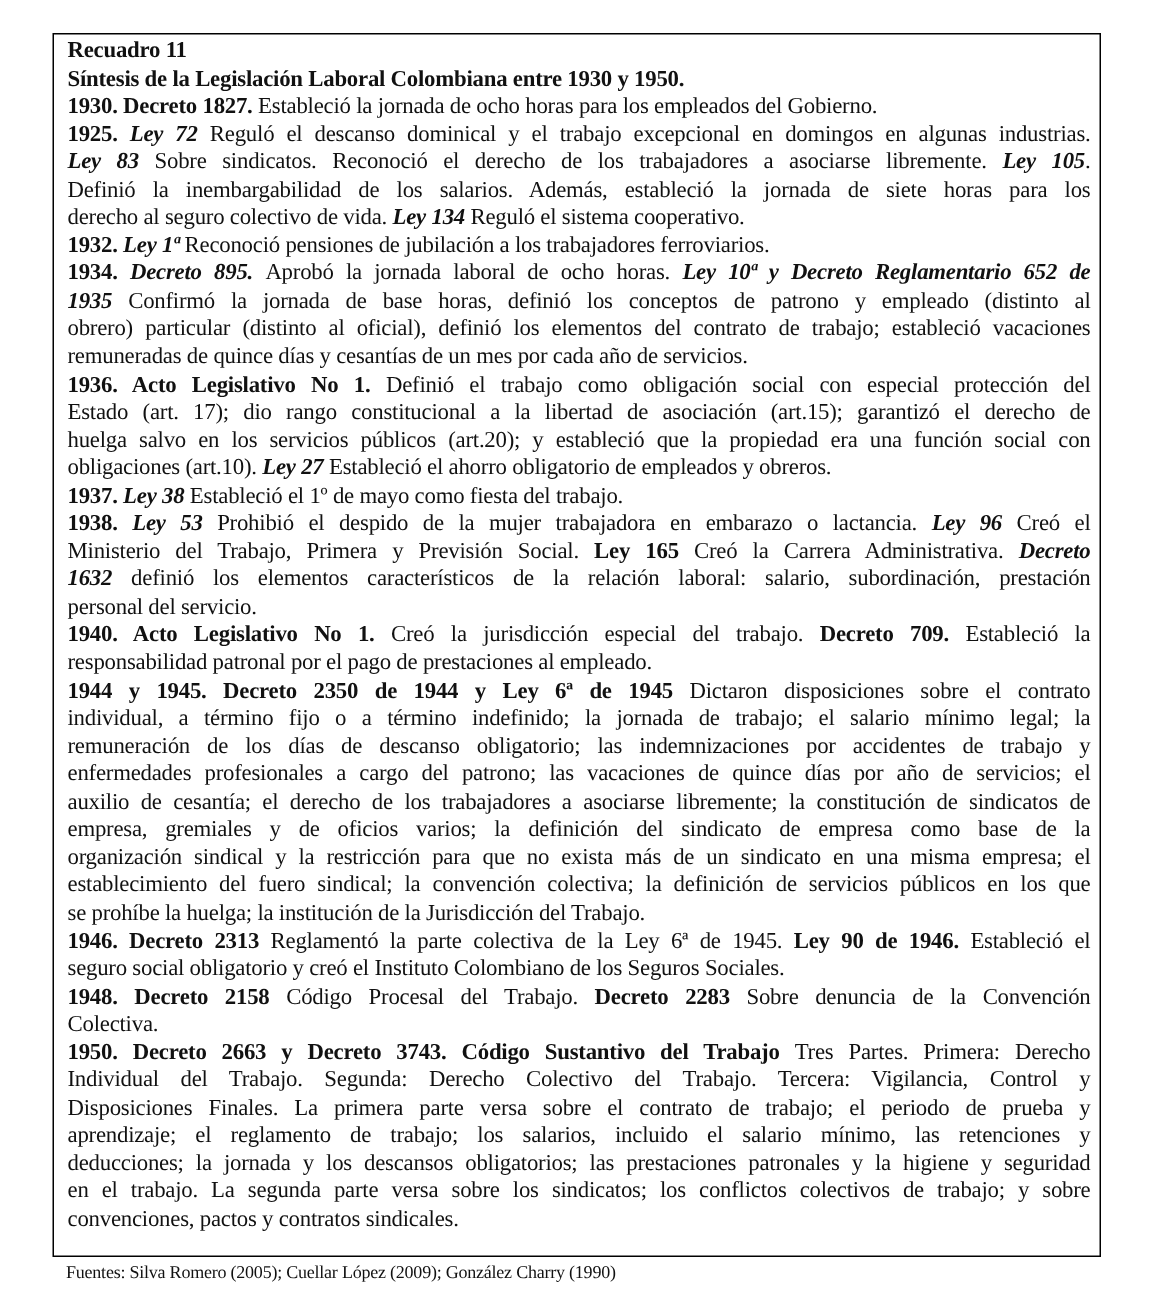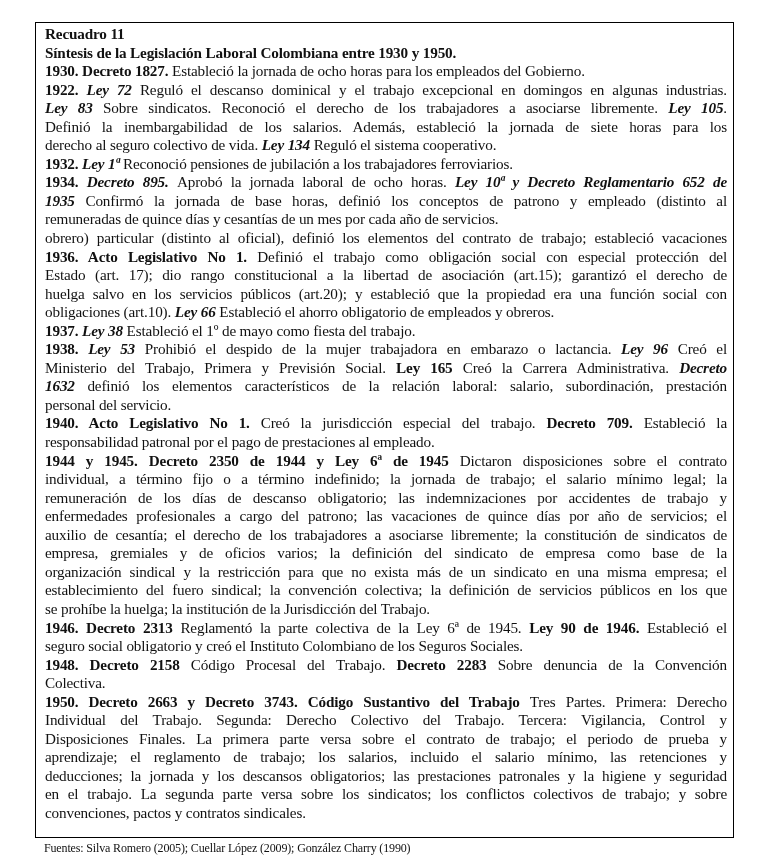--- a/index.html
+++ b/index.html
@@ -17,33 +17,33 @@
             letter-spacing: -0.15px; white-space: nowrap; }
 </style>
 </head>
 <body>
 
 <div class="box">
   <div class="content" id="content">
       <div class="line last"><span class="b">Recuadro 11</span></div>
       <div class="line last"><span class="b">Síntesis de la Legislación Laboral Colombiana entre 1930 y 1950.</span></div>
       <div class="line last"><span class="b">1930. Decreto 1827. </span><span>Estableció la jornada de ocho horas para los empleados del Gobierno.</span></div>
-      <div class="line"><span class="b">1922. </span><span class="bi">Ley 72 </span><span>Reguló el descanso dominical y el trabajo excepcional en domingos en algunas industrias.</span></div>
+      <div class="line"><span class="b">1925. </span><span class="bi">Ley 72 </span><span>Reguló el descanso dominical y el trabajo excepcional en domingos en algunas industrias.</span></div>
       <div class="line"><span class="bi">Ley 83 </span><span>Sobre sindicatos. Reconoció el derecho de los trabajadores a asociarse libremente. </span><span class="bi">Ley 105</span><span>.</span></div>
       <div class="line"><span>Definió la inembargabilidad de los salarios. Además, estableció la jornada de siete horas para los</span></div>
       <div class="line last"><span>derecho al seguro colectivo de vida. </span><span class="bi">Ley 134 </span><span>Reguló el sistema cooperativo.</span></div>
       <div class="line last"><span class="b">1932. </span><span class="bi">Ley 1ª </span><span>Reconoció pensiones de jubilación a los trabajadores ferroviarios.</span></div>
       <div class="line"><span class="b">1934. </span><span class="bi">Decreto 895. </span><span>Aprobó la jornada laboral de ocho horas. </span><span class="bi">Ley 10ª y Decreto Reglamentario 652 de</span></div>
       <div class="line"><span class="bi">1935 </span><span>Confirmó la jornada de base horas, definió los conceptos de patrono y empleado (distinto al</span></div>
+      <div class="line"><span>obrero) particular (distinto al oficial), definió los elementos del contrato de trabajo; estableció vacaciones</span></div>
       <div class="line last"><span>remuneradas de quince días y cesantías de un mes por cada año de servicios.</span></div>
-      <div class="line"><span>obrero) particular (distinto al oficial), definió los elementos del contrato de trabajo; estableció vacaciones</span></div>
       <div class="line"><span class="b">1936. Acto Legislativo No 1. </span><span>Definió el trabajo como obligación social con especial protección del</span></div>
       <div class="line"><span>Estado (art. 17); dio rango constitucional a la libertad de asociación (art.15); garantizó el derecho de</span></div>
       <div class="line"><span>huelga salvo en los servicios públicos (art.20); y estableció que la propiedad era una función social con</span></div>
-      <div class="line last"><span>obligaciones (art.10). </span><span class="bi">Ley 66 </span><span>Estableció el ahorro obligatorio de empleados y obreros.</span></div>
+      <div class="line last"><span>obligaciones (art.10). </span><span class="bi">Ley 27 </span><span>Estableció el ahorro obligatorio de empleados y obreros.</span></div>
       <div class="line last"><span class="b">1937. </span><span class="bi">Ley 38 </span><span>Estableció el 1º de mayo como fiesta del trabajo.</span></div>
       <div class="line"><span class="b">1938. </span><span class="bi">Ley 53 </span><span>Prohibió el despido de la mujer trabajadora en embarazo o lactancia. </span><span class="bi">Ley 96 </span><span>Creó el</span></div>
       <div class="line"><span>Ministerio del Trabajo, Primera y Previsión Social. </span><span class="b">Ley 165 </span><span>Creó la Carrera Administrativa. </span><span class="bi">Decreto</span></div>
       <div class="line"><span class="bi">1632 </span><span>definió los elementos característicos de la relación laboral: salario, subordinación, prestación</span></div>
       <div class="line last"><span>personal del servicio.</span></div>
       <div class="line"><span class="b">1940. Acto Legislativo No 1. </span><span>Creó la jurisdicción especial del trabajo. </span><span class="b">Decreto 709. </span><span>Estableció la</span></div>
       <div class="line last"><span>responsabilidad patronal por el pago de prestaciones al empleado.</span></div>
       <div class="line"><span class="b">1944 y 1945. Decreto 2350 de 1944 y Ley 6ª de 1945 </span><span>Dictaron disposiciones sobre el contrato</span></div>
       <div class="line"><span>individual, a término fijo o a término indefinido; la jornada de trabajo; el salario mínimo legal; la</span></div>
       <div class="line"><span>remuneración de los días de descanso obligatorio; las indemnizaciones por accidentes de trabajo y</span></div>

